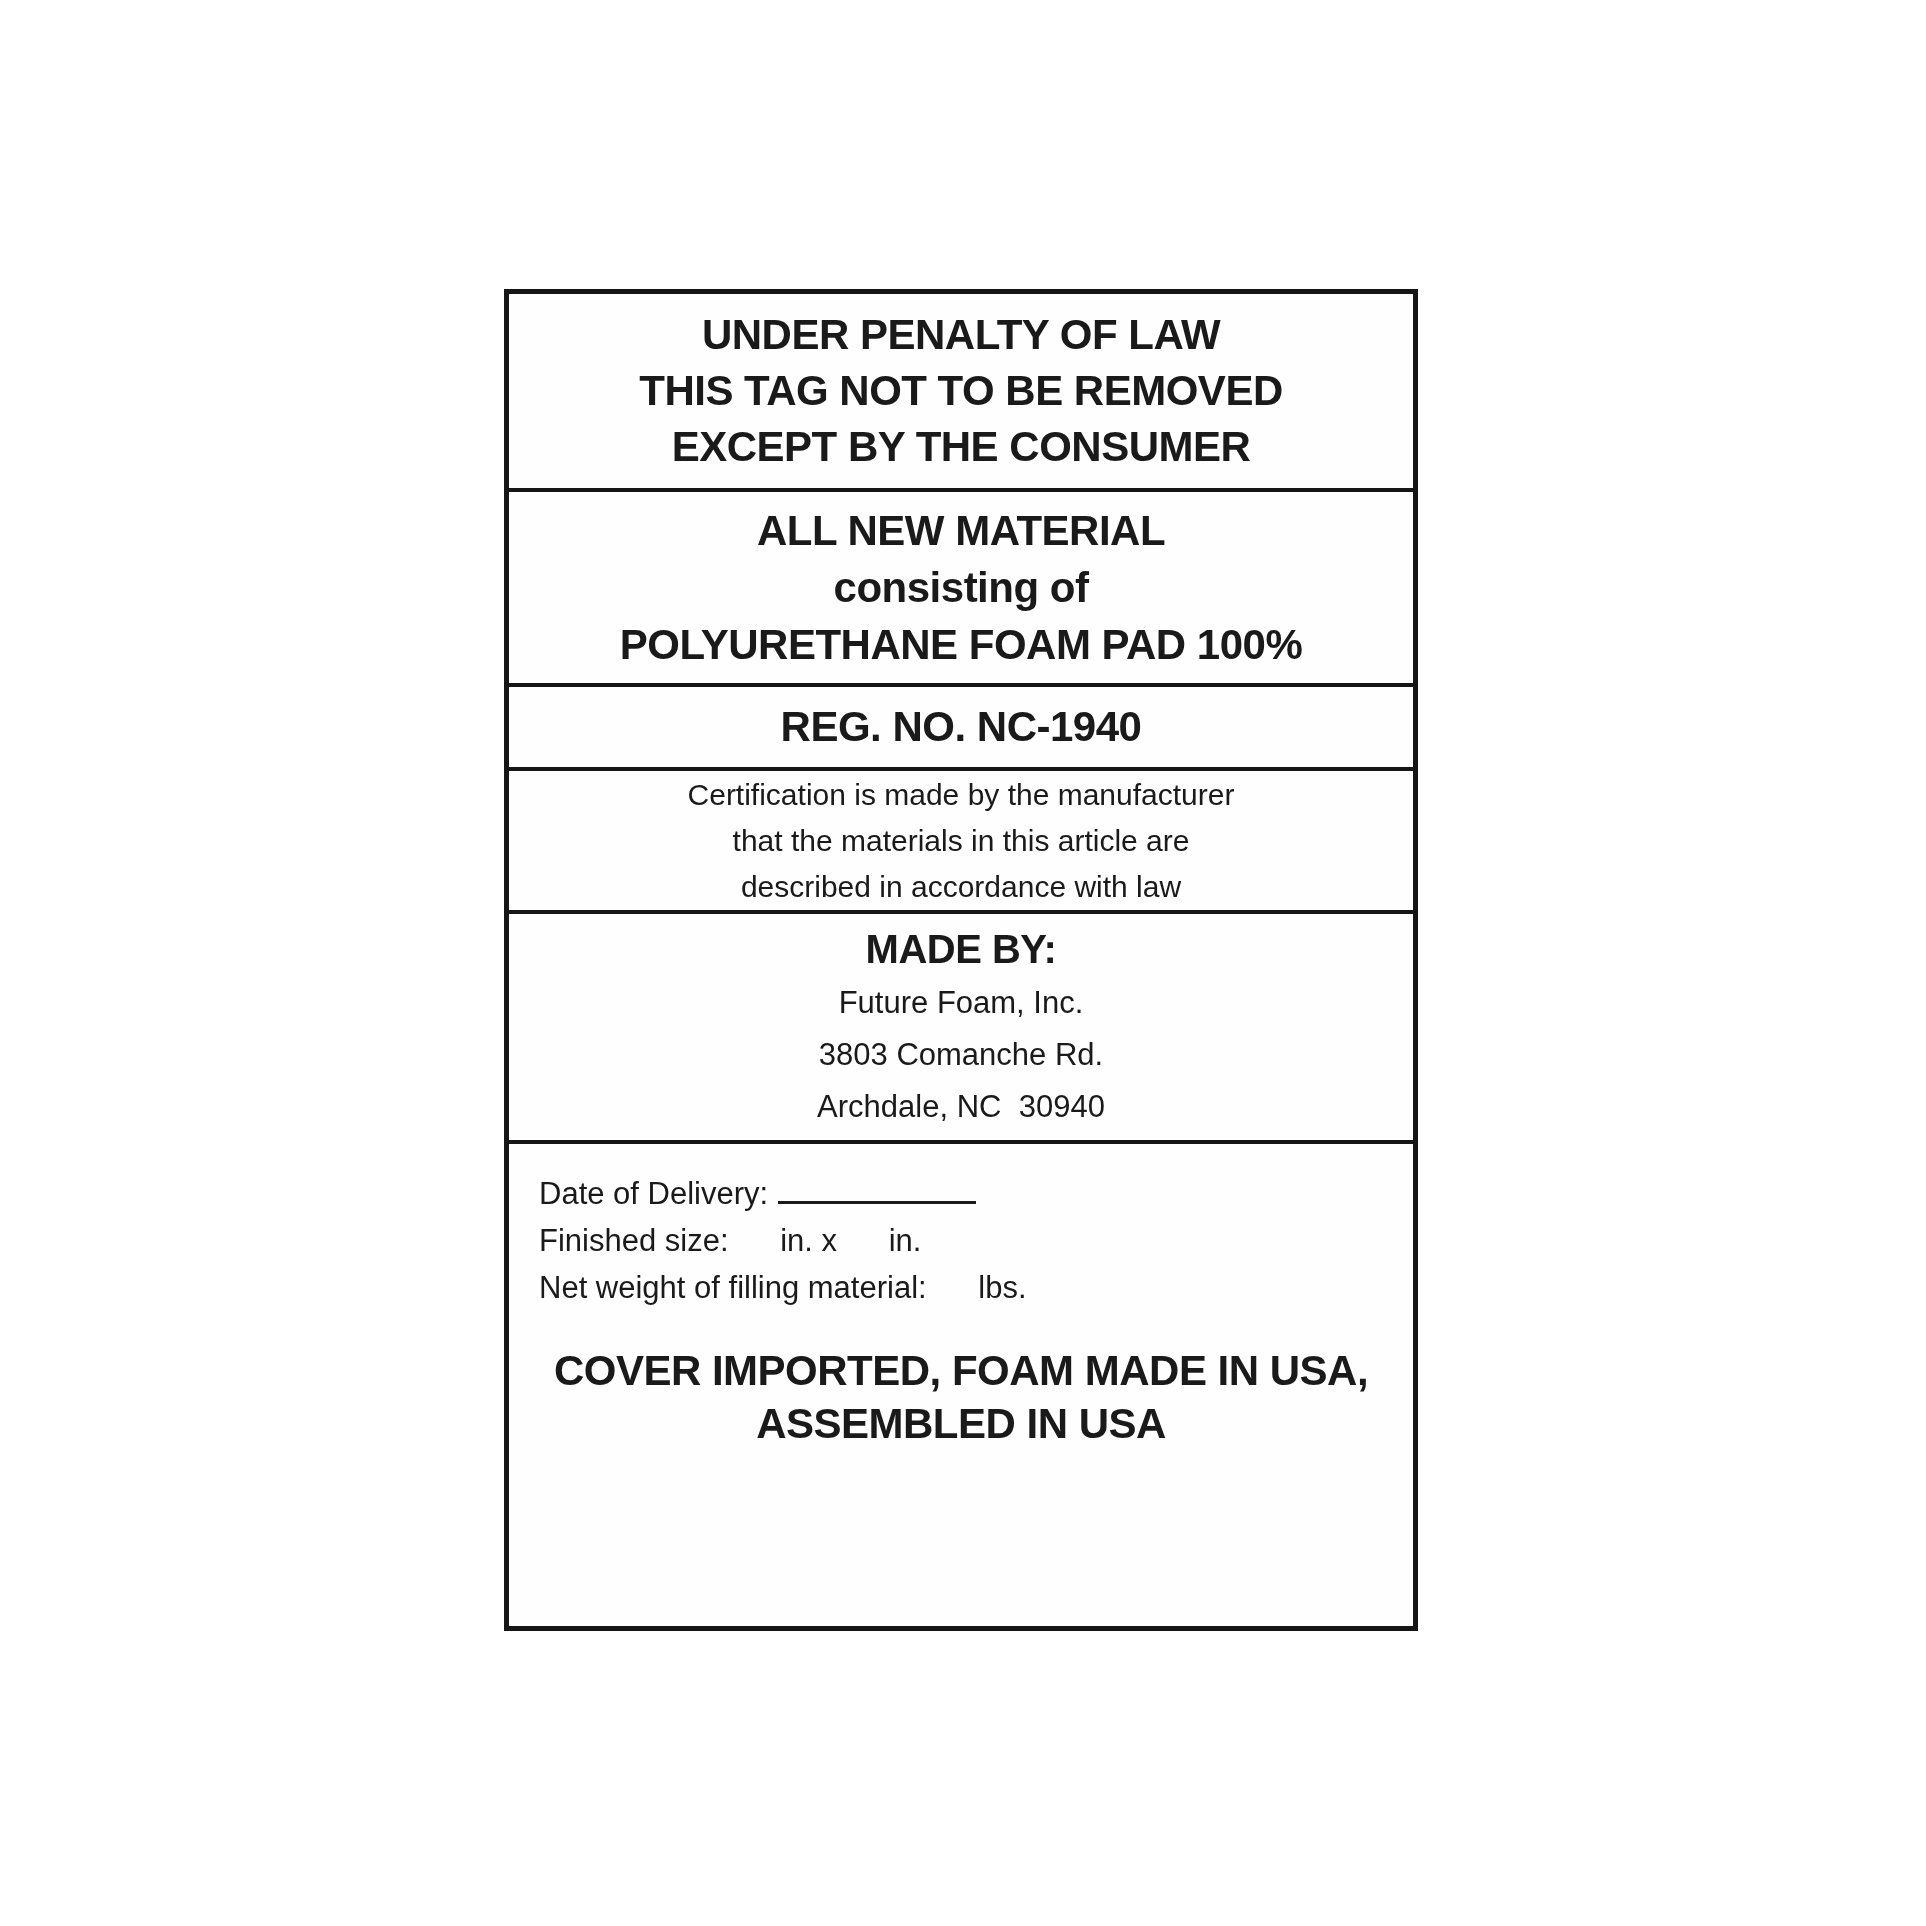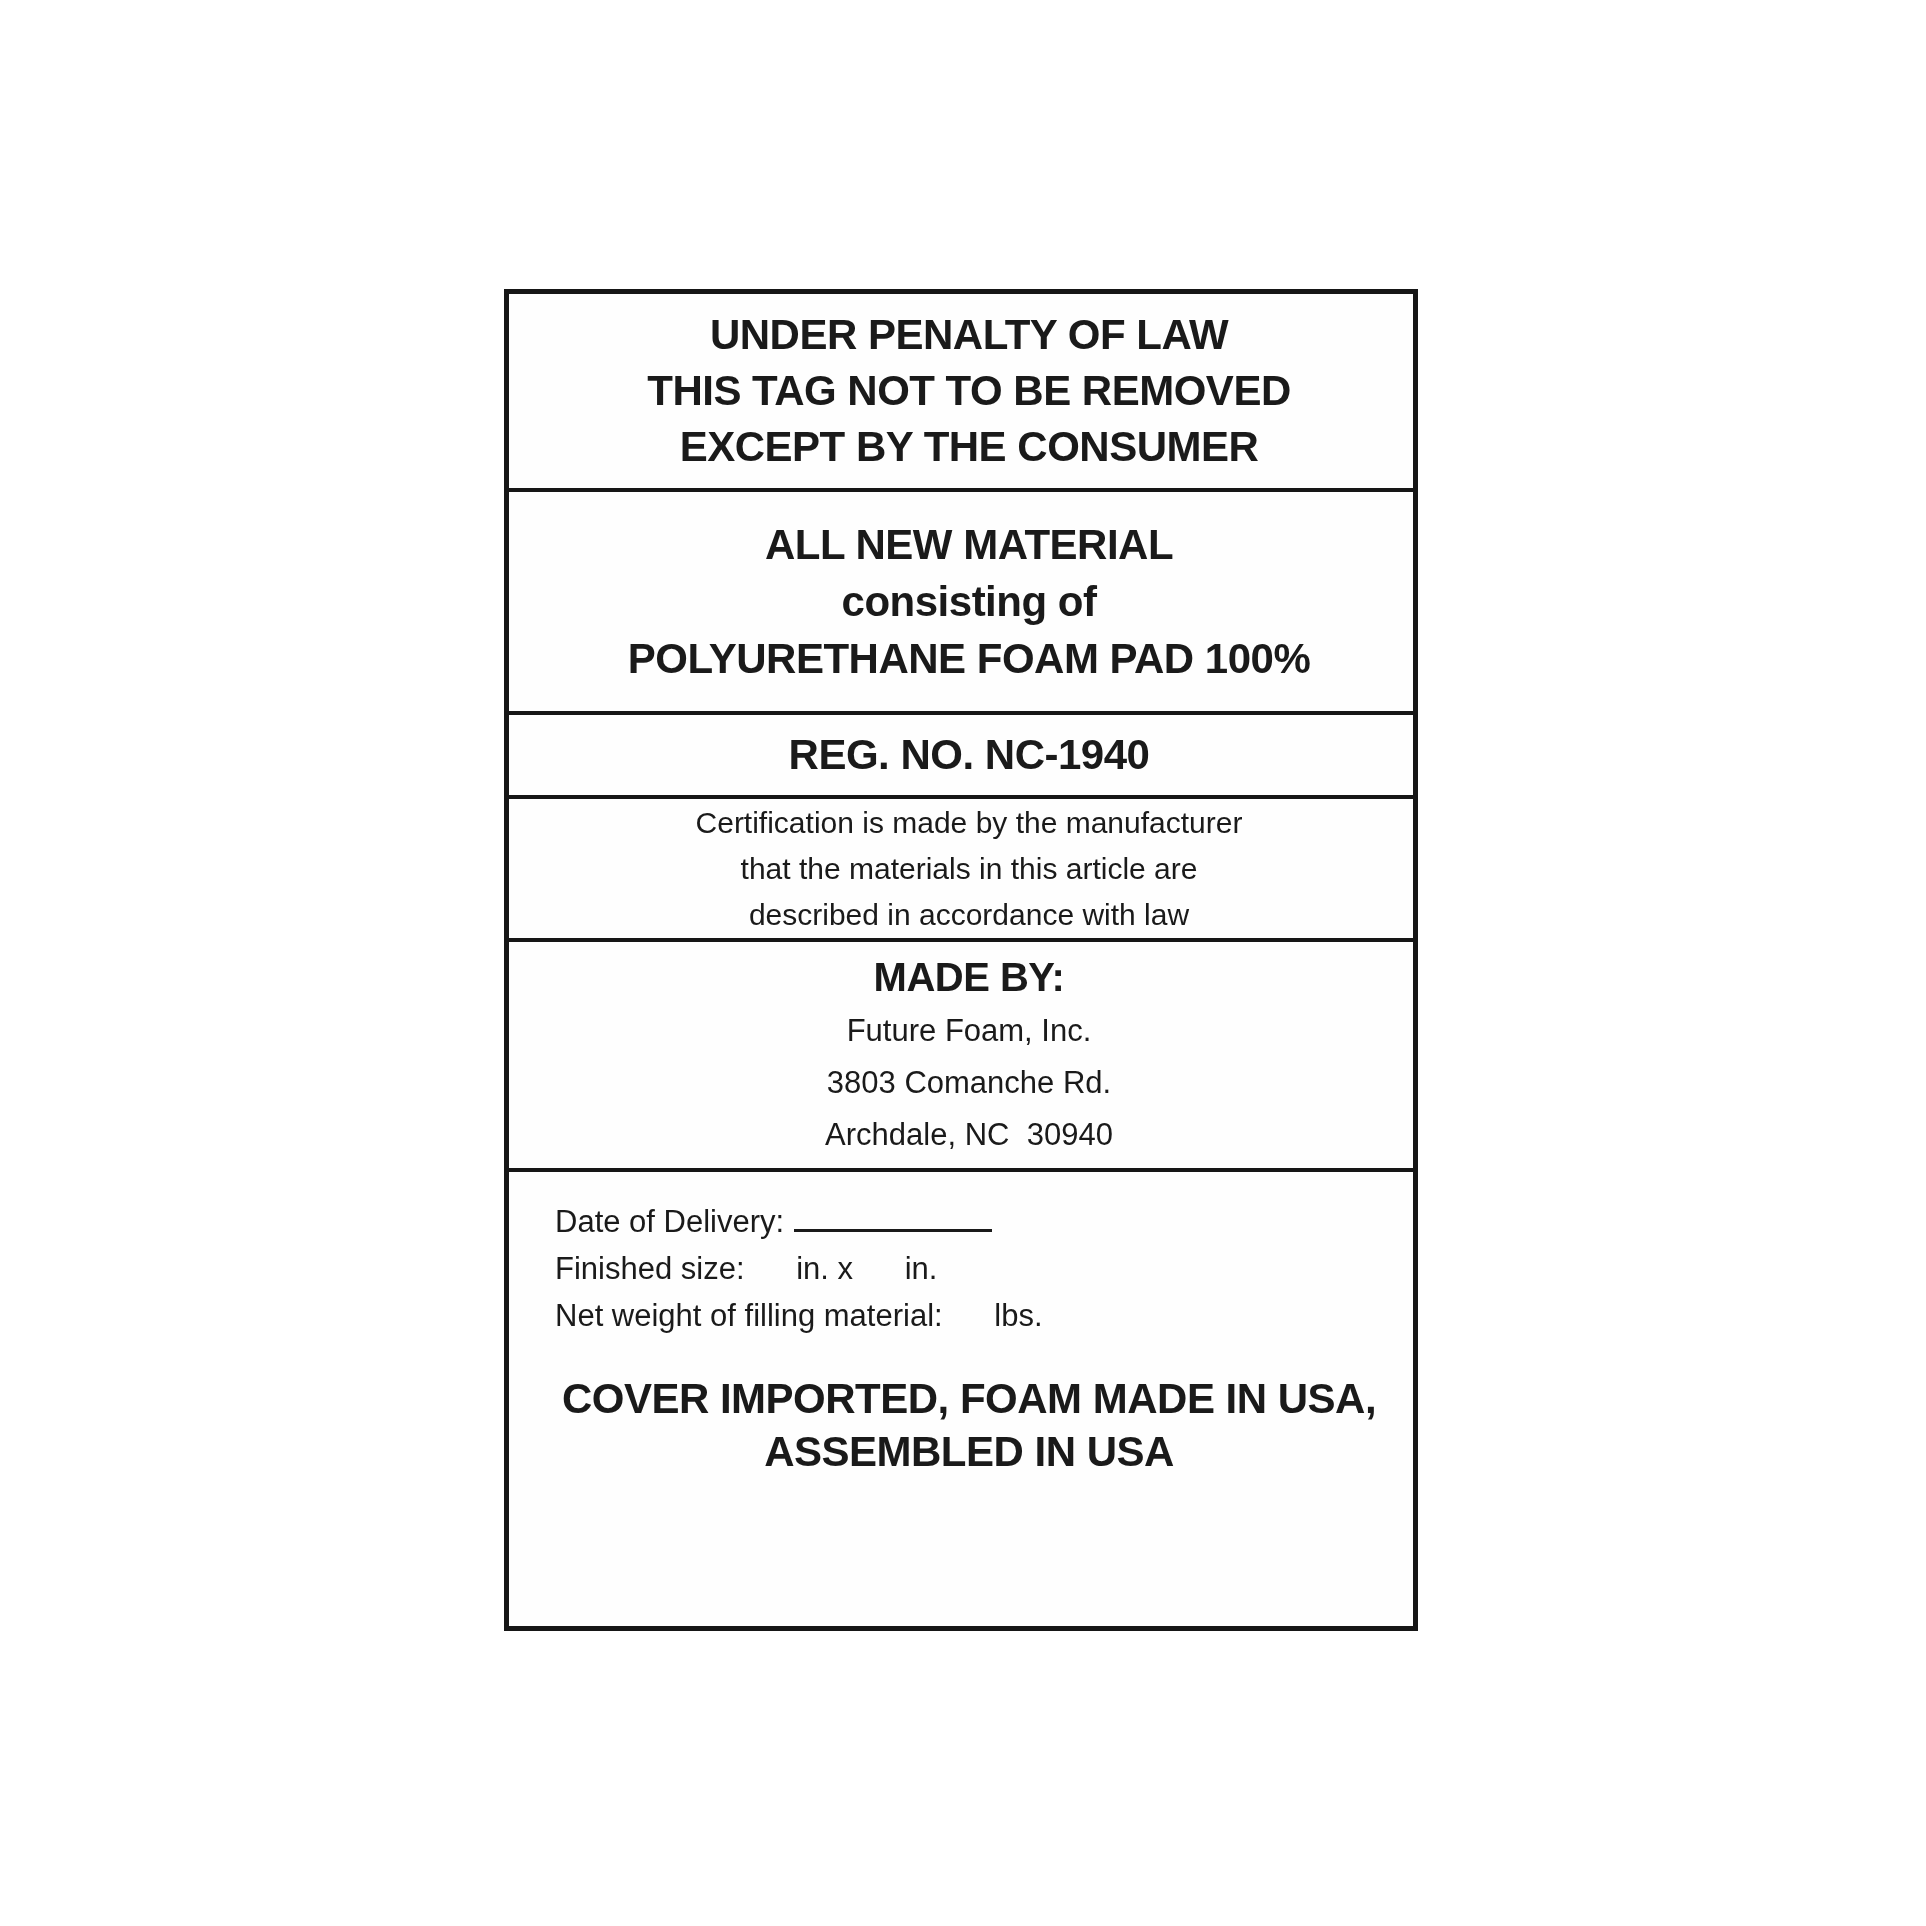--- a/index.html
+++ b/index.html
@@ -28,26 +28,25 @@
     display: flex;
     flex-direction: column;
   }
   .sec {
     display: flex;
     flex-direction: column;
     justify-content: center;
     align-items: center;
     text-align: center;
     width: 100%;
-    padding-left: 16px;
   }
   .sec + .sec { border-top: 4px solid #161616; }
 
   .sec-penalty   { height: 194px; }
-  .sec-material  { height: 223px; }
+  .sec-material  { height: 195px; }
   .sec-reg       { height: 84px; }
   .sec-cert      { height: 143px; }
   .sec-madeby    { height: 230px; }
   .sec-details   { flex: 1; justify-content: flex-start; padding-top: 26px; }
 
   .bold-lg {
     font-weight: bold;
     font-size: 42px;
     line-height: 56px;
     letter-spacing: -0.5px;

